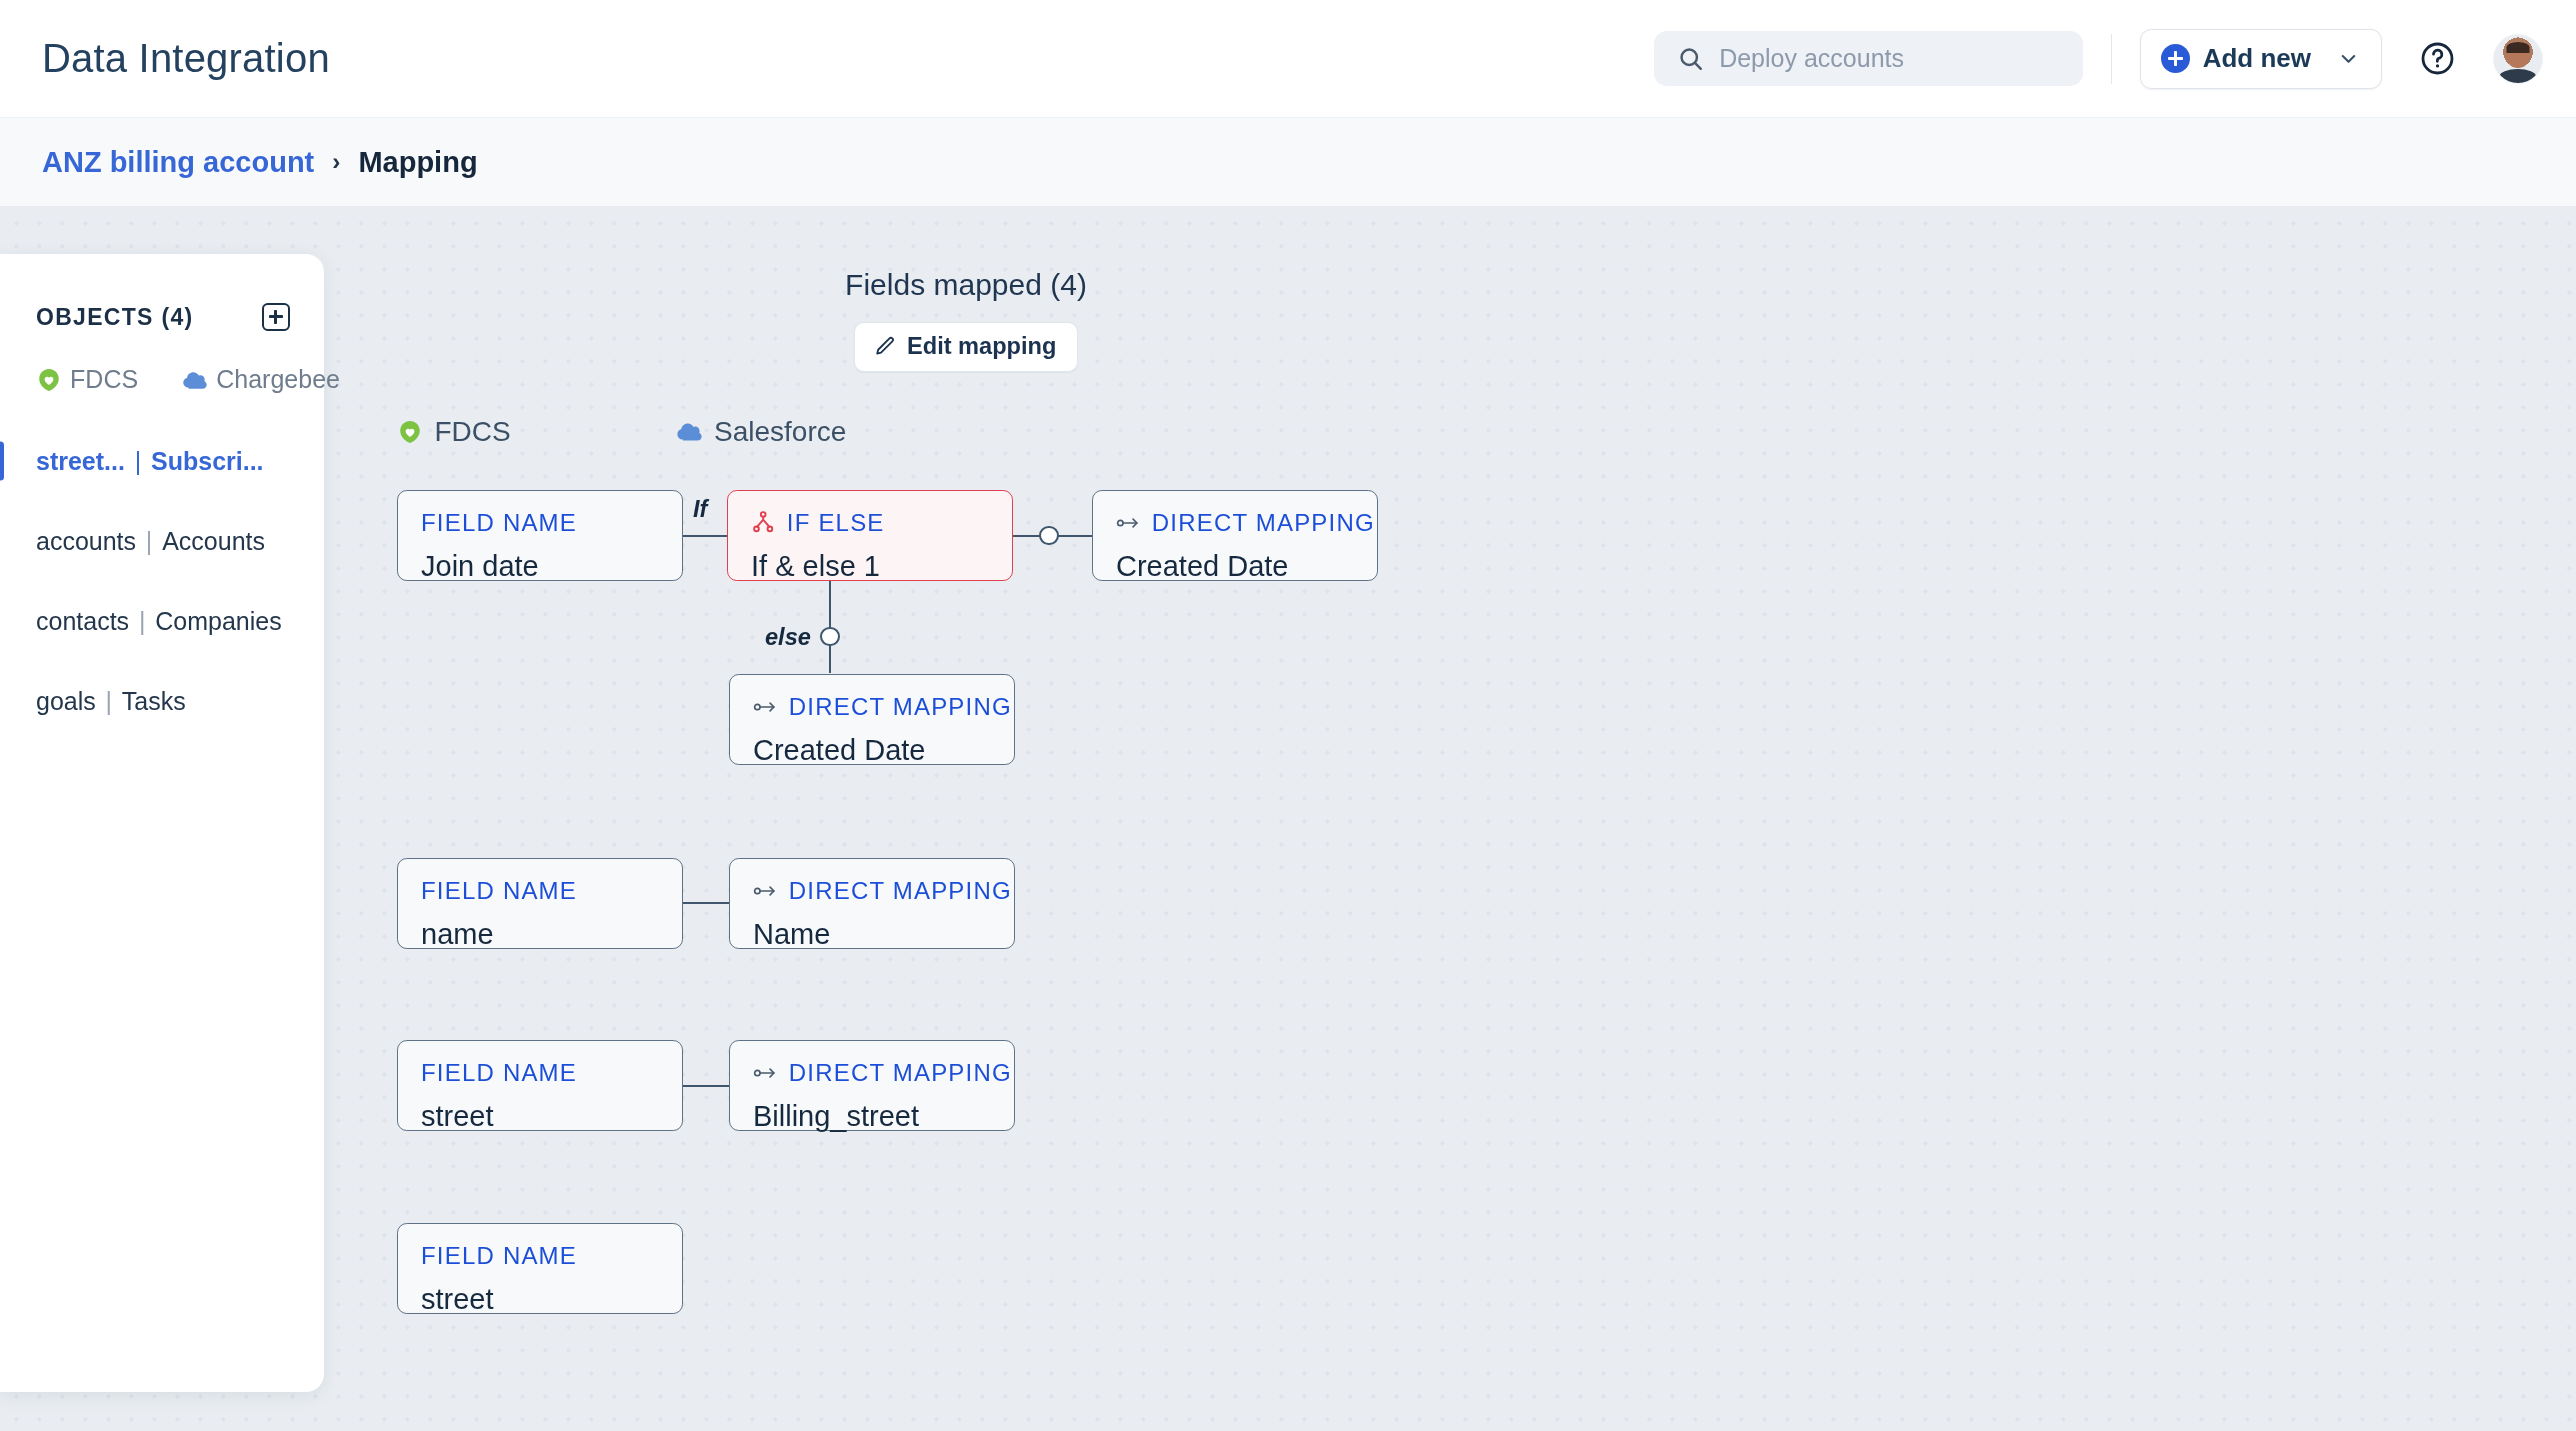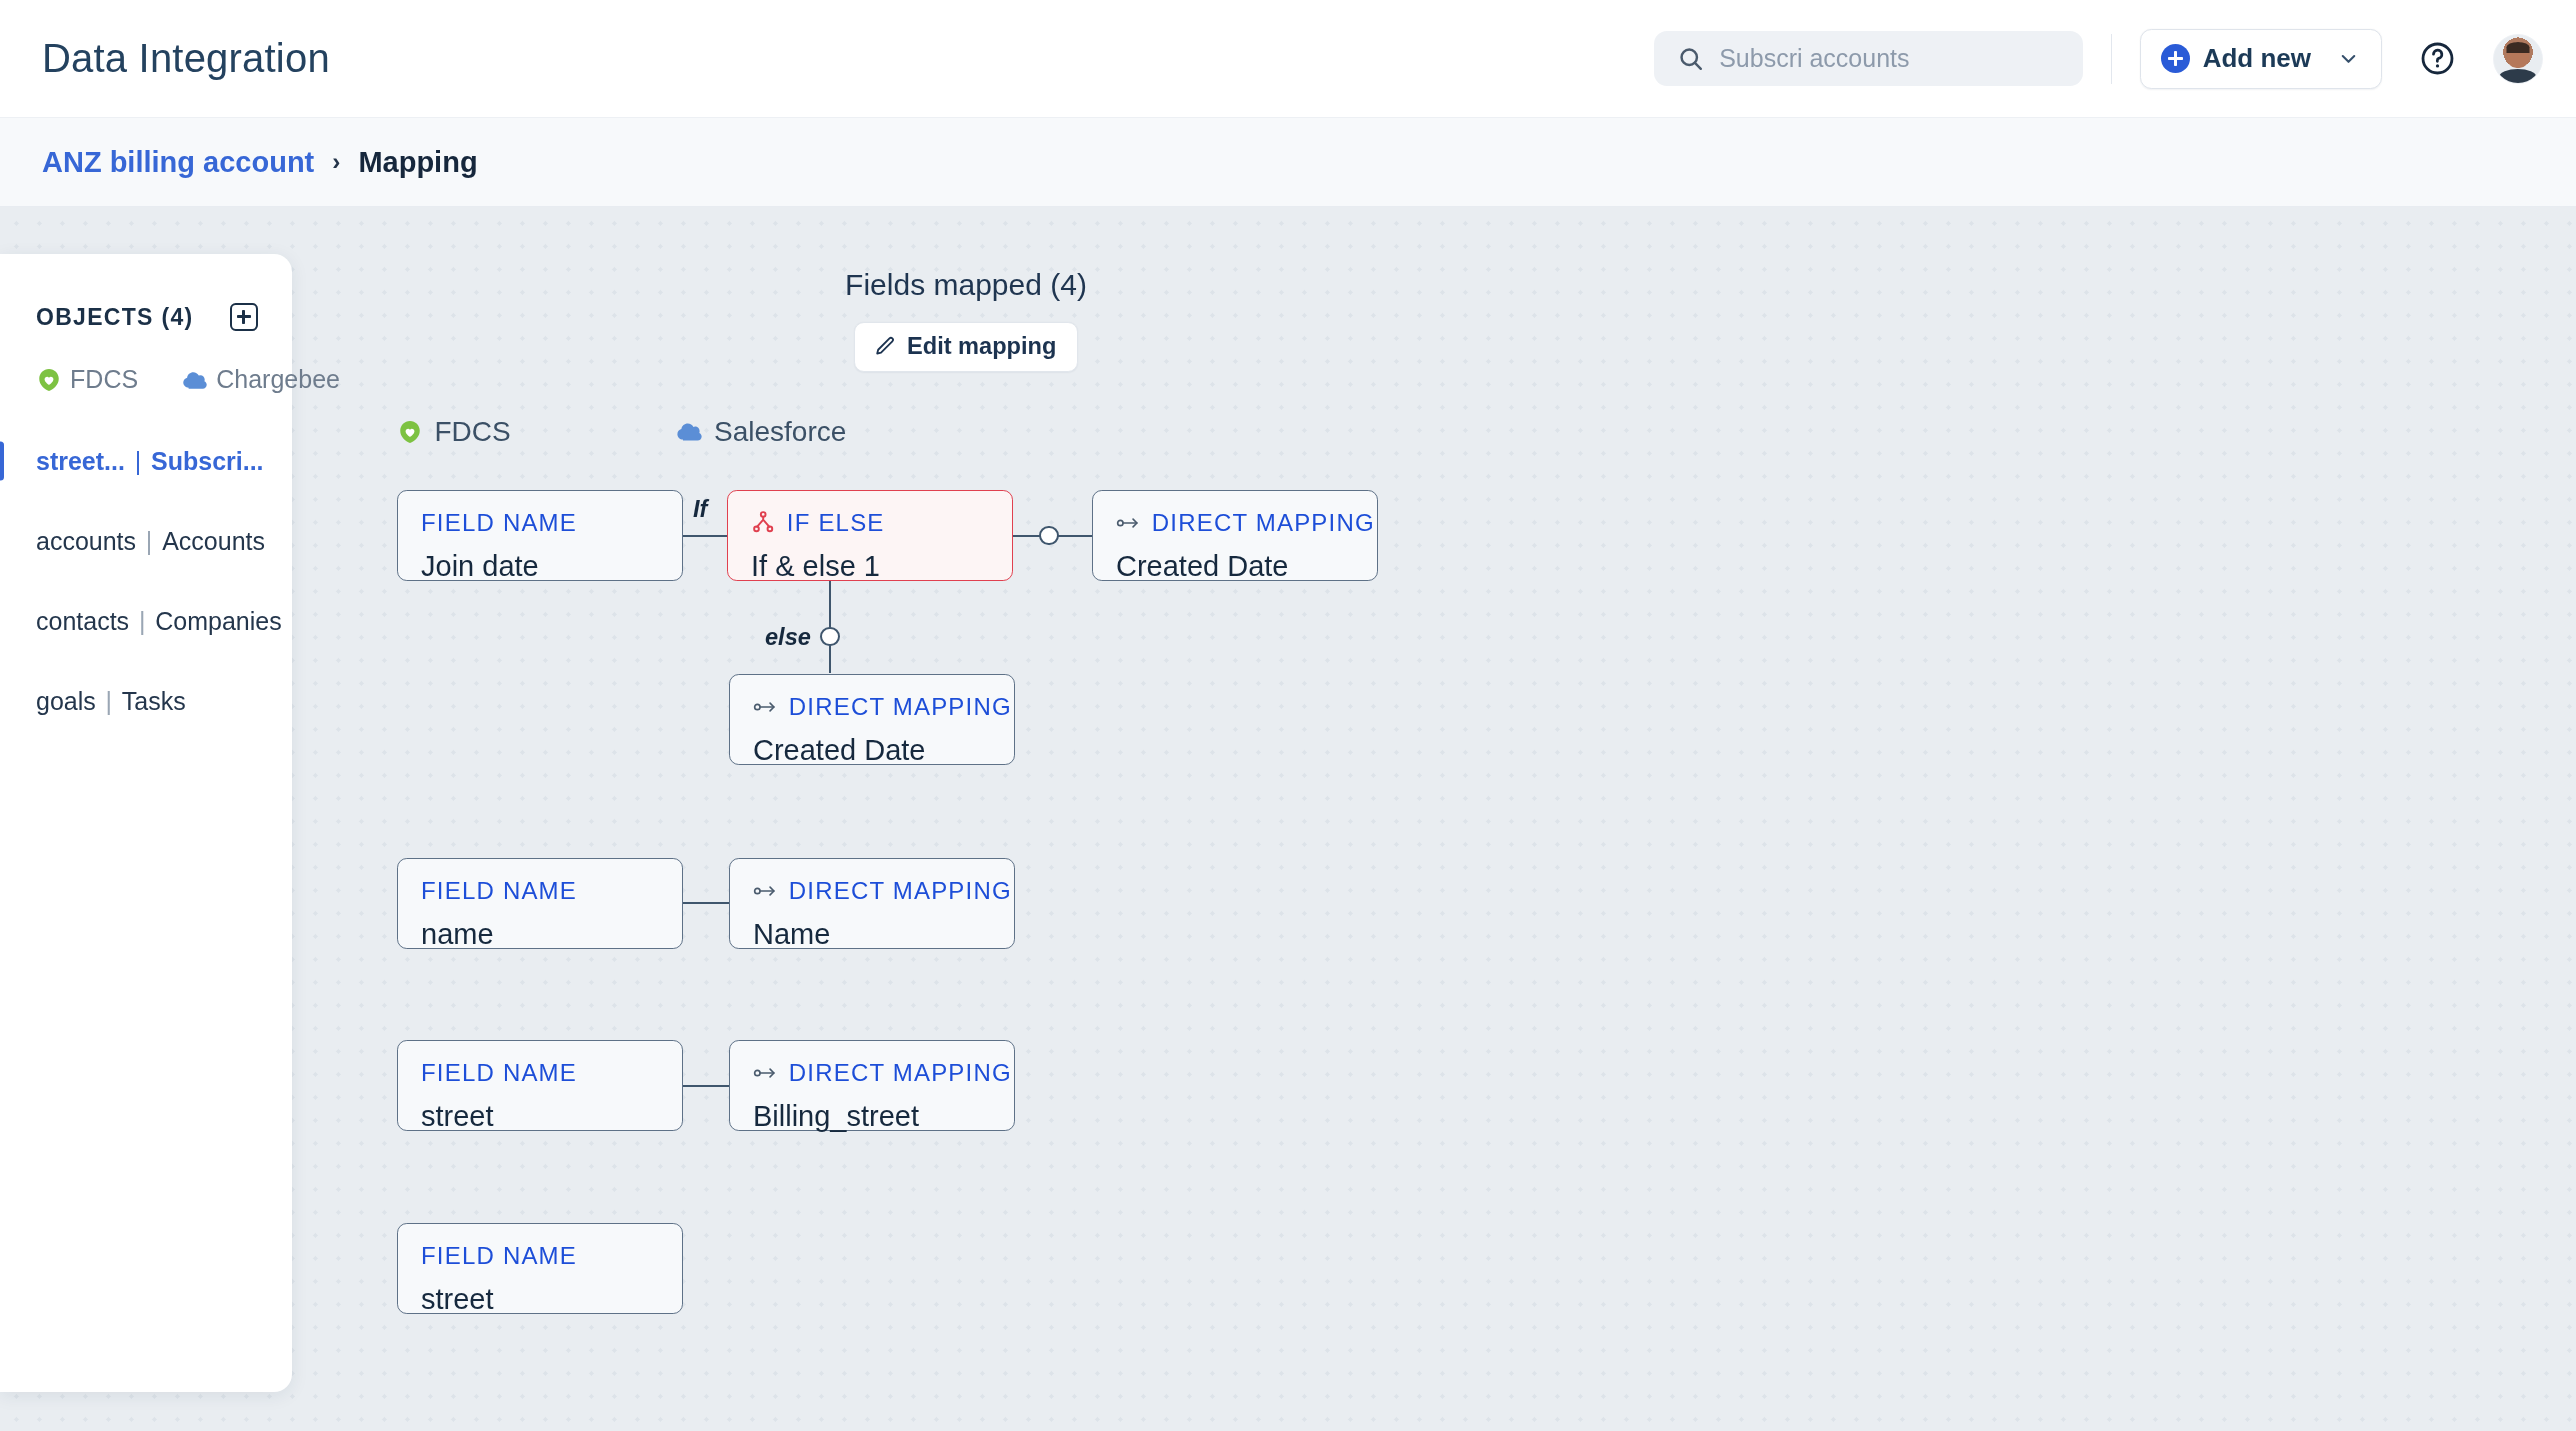--- a/index.html
+++ b/index.html
@@ -104,21 +104,21 @@
   .canvas {
     position: absolute; left: 0; top: 207px; width: 2576px; height: 1225px;
     background-color: #e9edf1;
     background-image: radial-gradient(#dde3e9 2.1px, transparent 2.2px);
     background-size: 23px 23px;
     background-position: 4.9px 4.9px;
   }
 
   
   .sidebar {
-    position: absolute; left: 0; top: 254px; width: 292px; height: 1138px;
+    position: absolute; left: 0; top: 254px; width: 324px; height: 1138px;
     background: #ffffff;
     border-radius: 0 18px 18px 0;
     box-shadow: 0 3.3px 18px rgba(27,48,75,.08);
     padding: 0;
   }
   .side-head {
     display: flex; align-items: center; justify-content: space-between;
     padding: 49px 34px 0 36px;
   }
   .side-title {
@@ -207,21 +207,21 @@
 
   <div class="topbar-right">
 
     <div class="search-box">
       <span>
         <svg width="28" height="28" viewBox="0 0 24 24" fill="none" stroke="#4a5a6c" stroke-width="2.1" stroke-linecap="round">
             <circle cx="10.5" cy="10.5" r="6.6"></circle>
             <line x1="15.4" y1="15.4" x2="20.4" y2="20.4"></line>
           </svg>
       </span>
-      <span class="ph">Subscri accounts</span>
+      <span class="ph">Deploy accounts</span>
     </div>
 
     <div class="topbar-divider"></div>
 
     <div class="addnew">
       <span class="plus-circle"></span>
       <span class="lbl">Add new</span>
       <span style="margin-left:13px;">
         <svg width="23" height="23" viewBox="0 0 24 24" fill="none" stroke="#36506c" stroke-width="2.2" stroke-linecap="round" stroke-linejoin="round">
             <polyline points="6,9.5 12,15.5 18,9.5"></polyline>

